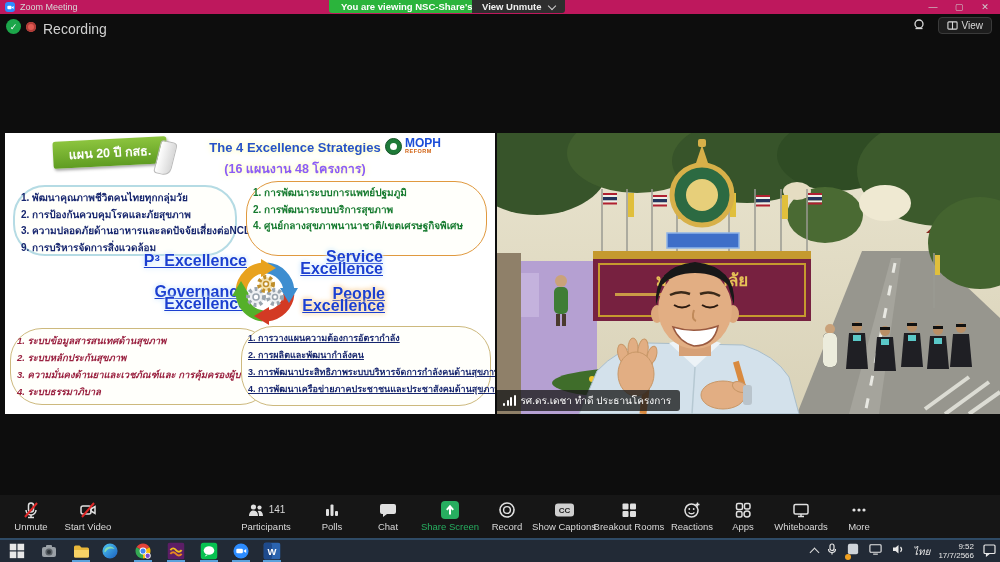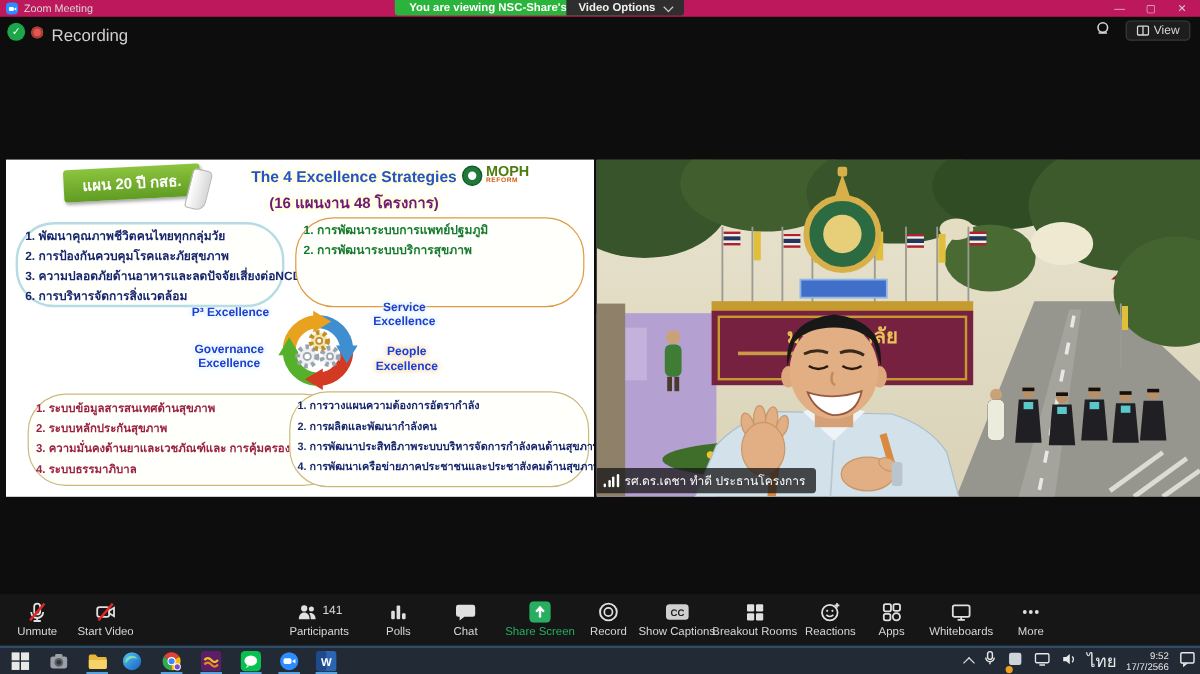--- a/index.html
+++ b/index.html
@@ -34,39 +34,39 @@
 
   
   .slide{position:absolute;left:5px;top:93px;width:490px;height:281px;background:#ffffff;overflow:hidden;}
   .ribbon{position:absolute;left:48px;top:6px;width:114px;height:27px;background:linear-gradient(#8cc43e,#5f9c22);
     transform:rotate(-3deg);border-radius:3px;color:#fff;font-weight:bold;font-size:12.5px;display:flex;align-items:center;
     justify-content:center;box-shadow:1px 2px 3px rgba(0,0,0,.35);}
   .scrollpaper{position:absolute;left:152px;top:8px;width:15px;height:32px;background:linear-gradient(90deg,#fff,#d8d8d8);
     border:1px solid #bbb;border-radius:4px 4px 8px 3px;transform:rotate(14deg);}
   .slide-title{position:absolute;left:175px;top:7px;width:230px;text-align:center;color:#2753c8;font-weight:bold;
     font-size:13px;text-shadow:0 0 4px #ffffbe,0 0 7px #ffffbe;}
-  .slide-sub{position:absolute;left:175px;top:26px;width:230px;text-align:center;color:#701a75;font-weight:bold;
+  .slide-sub{position:absolute;left:175px;top:26px;width:230px;text-align:center;color:#8b5cf6;font-weight:bold;
     font-size:12.5px;text-shadow:0 0 4px #ffffbe,0 0 7px #ffffbe;}
   .moph{position:absolute;left:380px;top:5px;display:flex;align-items:flex-start;gap:3px;}
   .moph-circle{width:15px;height:15px;border-radius:50%;background:#1e7a38;border:1.5px solid #145426;display:flex;align-items:center;justify-content:center;}
   .moph-inner{width:7px;height:7px;border-radius:50%;background:#fff;}
   .moph-txt{line-height:10px;}
-  .moph-name{color:#4d7c0f;font-weight:bold;font-size:12px;letter-spacing:0;}
+  .moph-name{color:#1d4ed8;font-weight:bold;font-size:12px;letter-spacing:0;}
   .moph-sub{color:#d06010;font-weight:bold;font-size:5.5px;letter-spacing:.5px;margin-top:-2px;}
 
   .sbox{position:absolute;background:#fffffb;padding:3px 6px;box-sizing:border-box;border-radius:32px;}
   .sbox .ln{font-weight:bold;white-space:nowrap;line-height:16.5px;}
   .box-tl{left:8px;top:52px;width:224px;height:71px;border:2px solid #b5dbe4;font-size:10px;color:#17266e;}
   .box-tr{left:241px;top:48px;width:241px;height:75px;border:1.5px solid #e0993f;font-size:10px;color:#157a2e;}
-  .box-bl{left:18px;top:195px;width:262px;height:77px;border:1.5px solid #cdb97e;font-size:9.5px;color:#9a2240;}
-  .box-br{left:236px;top:193px;width:250px;height:80px;border:1.5px solid #cdb97e;font-size:9px;color:#17266e;}
+  .box-bl{left:5px;top:195px;width:262px;height:77px;border:1.5px solid #cdb97e;font-size:9.5px;color:#9a2240;font-style:italic;}
+  .box-br{left:236px;top:193px;width:250px;height:80px;border:1.5px solid #cdb97e;font-size:9px;color:#17266e;text-decoration:underline;}
   .box-bl .ln,.box-br .ln{line-height:17px;}
 
-  .exlab{position:absolute;text-align:center;font-weight:bold;font-size:10px;line-height:11.5px;color:#1b3fd0;
-    text-shadow:0 0 2px #fff,0 0 4px #cfe8ff,0 0 6px #cfe8ff;}
+  .exlab{position:absolute;text-align:right;font-weight:bold;font-size:16px;line-height:11.5px;color:#1b3fd0;
+    text-shadow:0 0 2px #fff,0 0 4px #cfe8ff,0 0 6px #cfe8ff;text-decoration:underline;}
   .lab-p3{left:132px;top:122px;width:110px;}
   .lab-service{left:286px;top:118px;width:92px;}
   .lab-governance{left:130px;top:153px;width:112px;}
   .lab-people{left:288px;top:155px;width:92px;text-shadow:0 0 2px #fff,0 0 4px #f5c98a,0 0 6px #f5c98a;}
   .cycle{position:absolute;left:215px;top:118px;}
 
   
   .video{position:absolute;left:497px;top:93px;width:503px;height:281px;background:#1a1a1a;overflow:hidden;}
   .nametag{position:absolute;left:0;bottom:3px;display:flex;align-items:center;gap:5px;background:rgba(25,25,25,.78);
     color:#fff;font-size:10px;padding:3px 9px 3px 6px;border-radius:0 3px 3px 0;}
@@ -80,39 +80,39 @@
   .tlabel{margin-top:1px;}
   .green{color:#27ae60;}
   .pcount{font-size:10px;color:#d8d8d8;}
 
   
   .taskbar{position:absolute;left:0;top:538px;width:1000px;height:24px;background:#222a36;border-top:2px solid #2f4b66;box-sizing:border-box;z-index:20;}
   .tb{position:absolute;top:50%;transform:translate(-50%,-50%);cursor:pointer;display:flex;align-items:center;justify-content:center;}
   .openline{position:absolute;bottom:0;height:2px;width:18px;background:#5aa2dc;transform:translateX(-50%);}
   .tray{position:absolute;right:3px;top:0;height:22px;display:flex;align-items:center;gap:8px;color:#e8e8e8;}
   .tray-caret{width:6px;height:6px;border:solid #dcdcdc;border-width:1.5px 1.5px 0 0;transform:rotate(-45deg);margin-top:2px;cursor:pointer;}
-  .lang{font-size:14px;cursor:pointer;}
+  .lang{font-size:10px;cursor:pointer;font-style:italic;}
   .clock{font-size:8px;line-height:9px;text-align:right;cursor:pointer;}
 </style>
 </head>
 <body>
 
 <div class="titlebar">
   <div class="tb-left">
     <span class="zoom-logo">
       <svg width="7" height="7" viewBox="0 0 10 10">
           <rect x="0.5" y="2.5" width="6" height="5" rx="1.5" fill="#fff"></rect>
           <polygon points="6.5,5 9.5,3 9.5,7" fill="#fff"></polygon>
         </svg>
     </span>
     <span class="app-title">Zoom Meeting</span>
   </div>
   <div class="share-banner">You are viewing NSC-Share's screen</div>
   <div class="view-options">
-    <span>Video Options</span>
+    <span>View Unmute</span>
     <span class="caret-dn"></span>
   </div>
   <div class="win-controls">
     <span class="win-btn">—</span>
     <span class="win-btn">▢</span>
     <span class="win-btn">✕</span>
   </div>
 </div>
 
 <div class="meetbar">
@@ -150,25 +150,26 @@
       <span class="moph-txt">
         <div class="moph-name">MOPH</div>
         <div class="moph-sub">REFORM</div>
       </span>
     </div>
 
     <div class="sbox box-tl">
       <div class="ln">1. พัฒนาคุณภาพชีวิตคนไทยทุกกลุ่มวัย</div>
       <div class="ln">2. การป้องกันควบคุมโรคและภัยสุขภาพ</div>
       <div class="ln">3. ความปลอดภัยด้านอาหารและลดปัจจัยเสี่ยงต่อNCD</div>
-      <div class="ln">6. การบริหารจัดการสิ่งแวดล้อม</div>
+      <div class="ln">9. การบริหารจัดการสิ่งแวดล้อม</div>
     </div>
     <div class="sbox box-tr">
       <div class="ln">1. การพัฒนาระบบการแพทย์ปฐมภูมิ</div>
       <div class="ln">2. การพัฒนาระบบบริการสุขภาพ</div>
+      <div class="ln">4. ศูนย์กลางสุขภาพนานาชาติ/เขตเศรษฐกิจพิเศษ</div>
     </div>
     <div class="sbox box-bl">
       <div class="ln">1. ระบบข้อมูลสารสนเทศด้านสุขภาพ</div>
       <div class="ln">2. ระบบหลักประกันสุขภาพ</div>
       <div class="ln">3. ความมั่นคงด้านยาและเวชภัณฑ์และ การคุ้มครองผู้บริโภค</div>
       <div class="ln">4. ระบบธรรมาภิบาล</div>
     </div>
     <div class="sbox box-br">
       <div class="ln">1. การวางแผนความต้องการอัตรากำลัง</div>
       <div class="ln">2. การผลิตและพัฒนากำลังคน</div>

